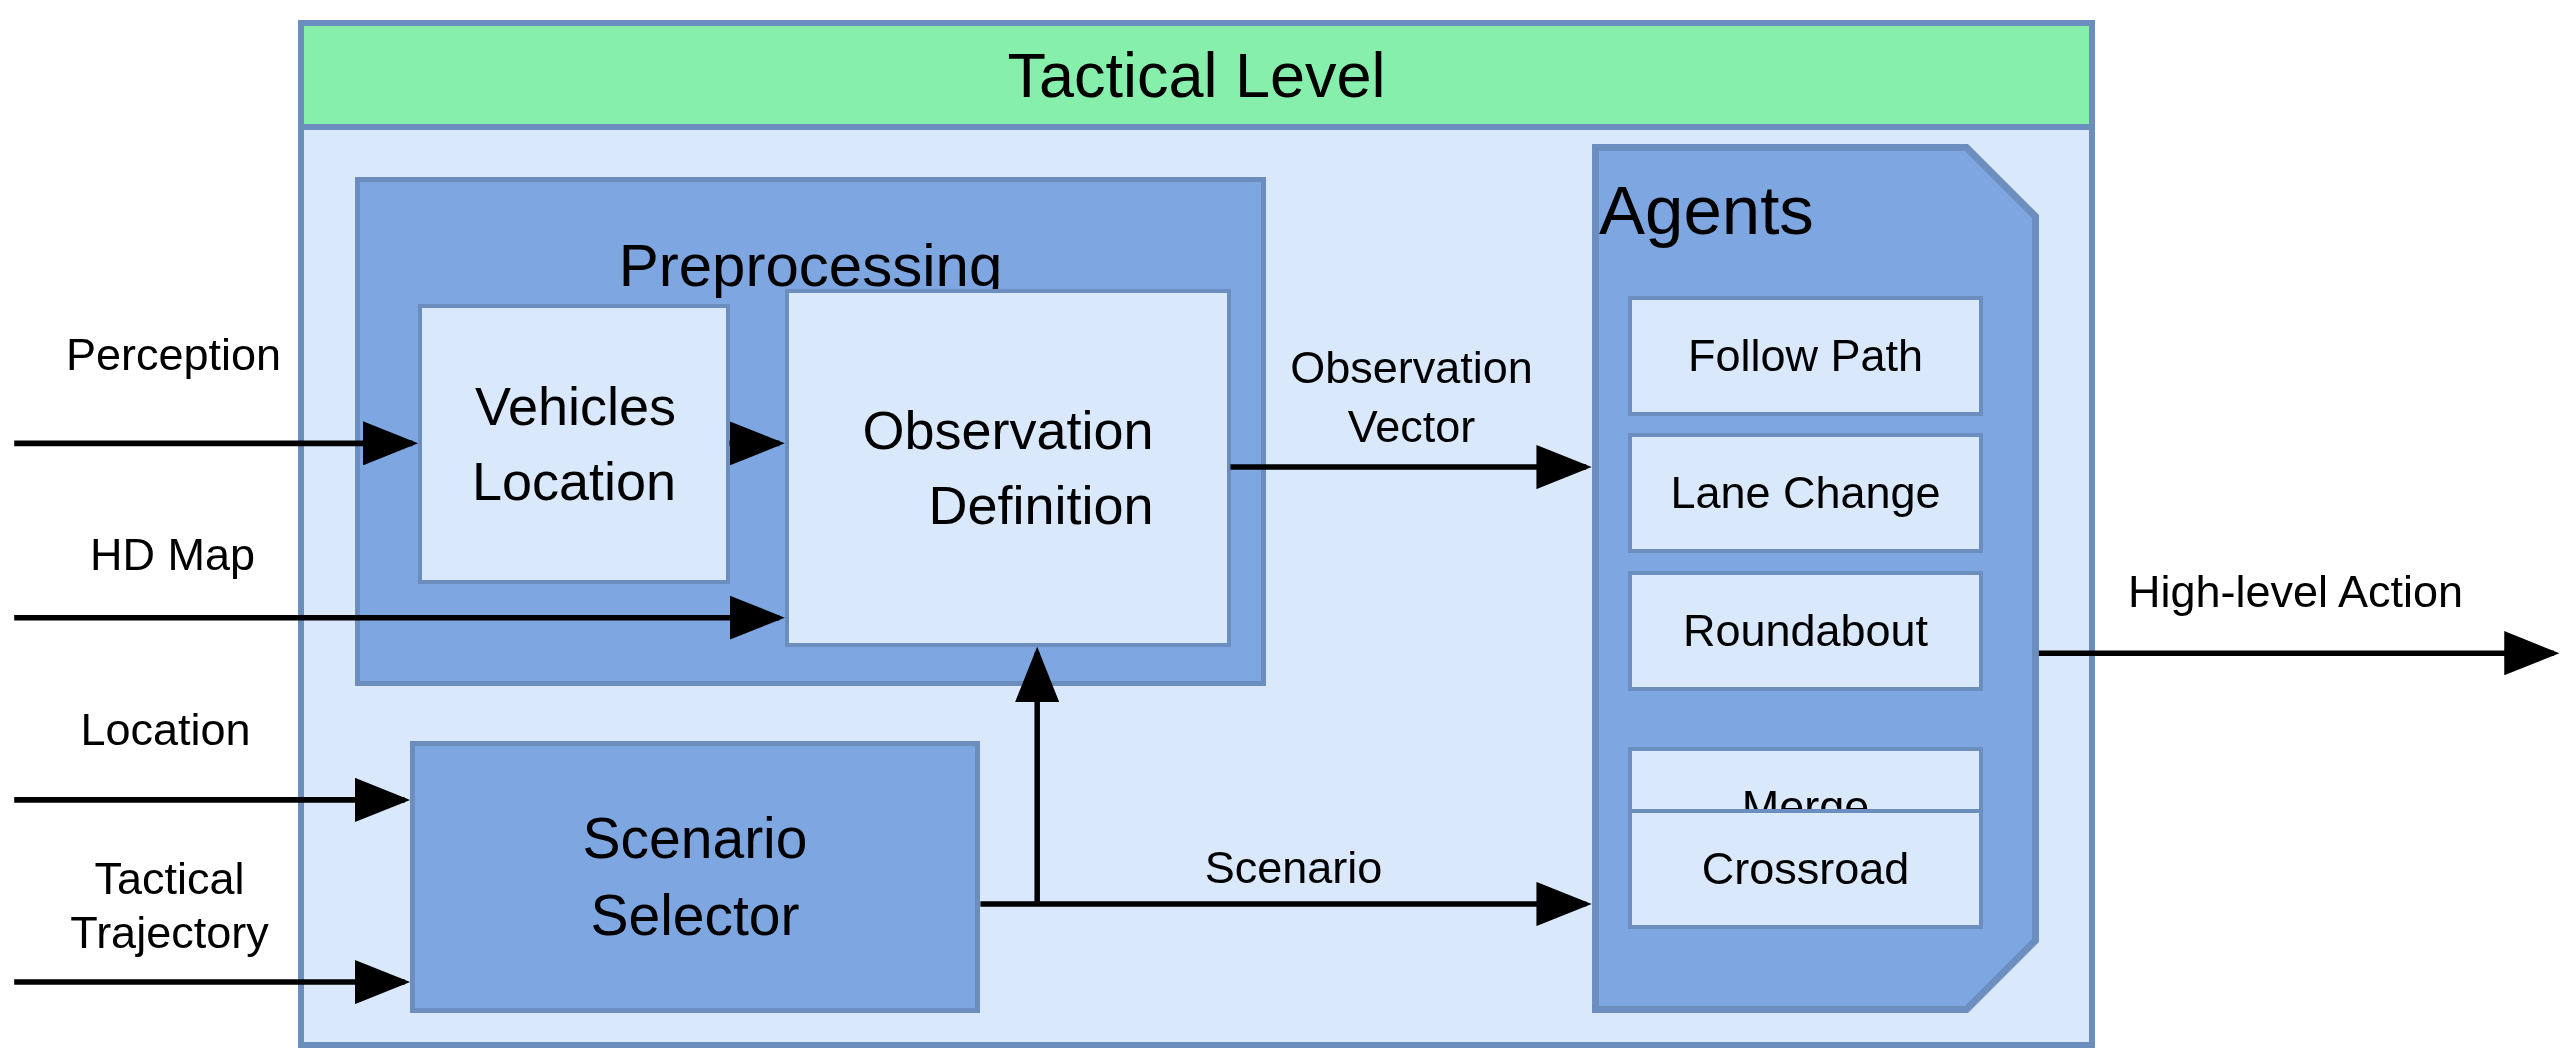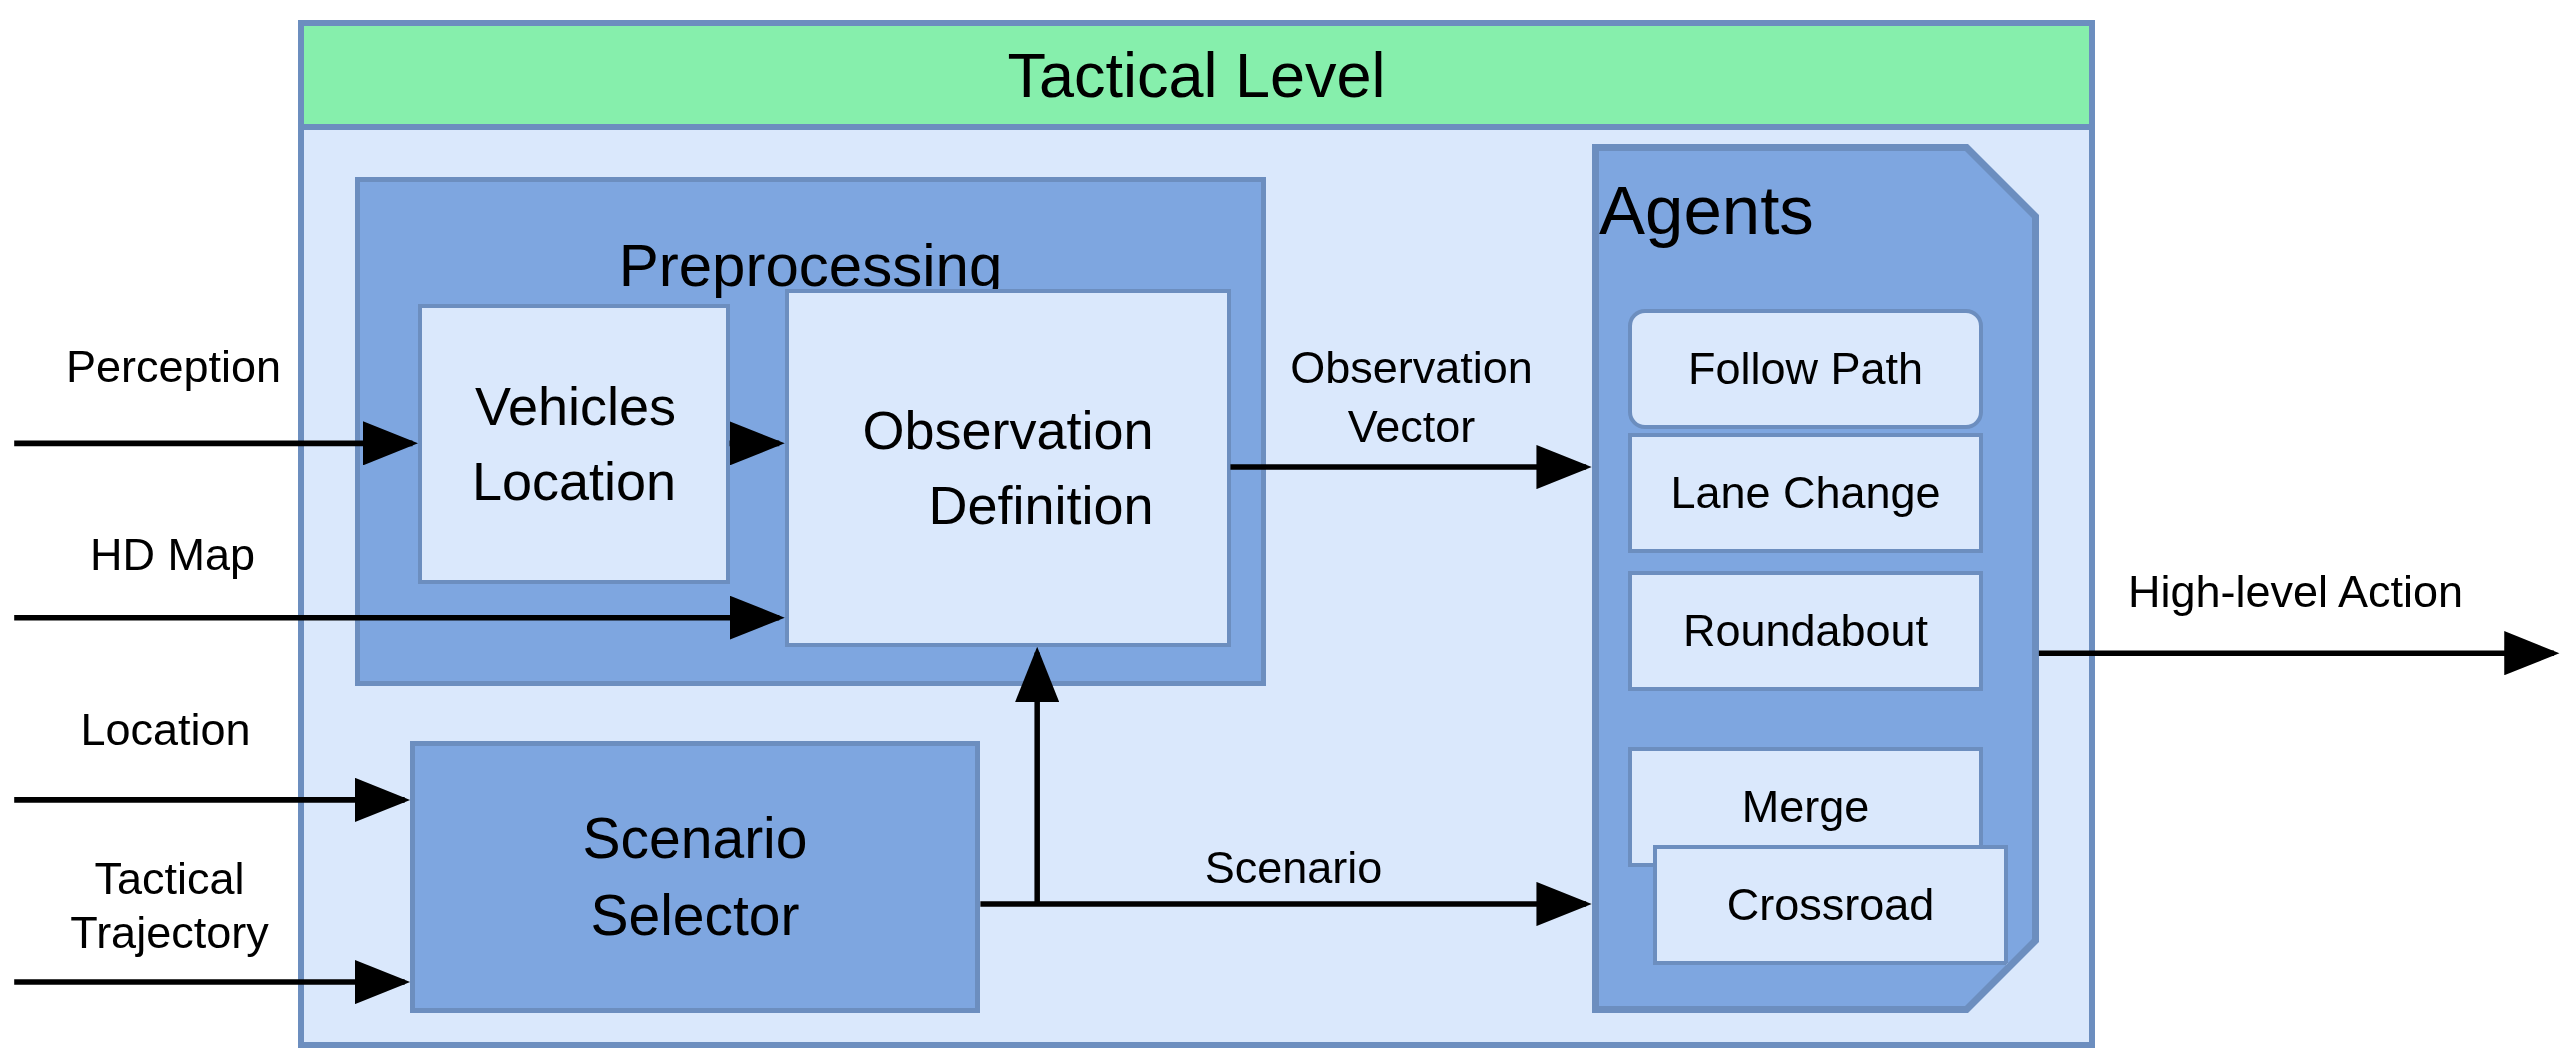--- a/index.html
+++ b/index.html
@@ -65,21 +65,21 @@
     position:absolute;left:29px;width:355px;height:120px;
     background:#DAE8FC;border:4.7px solid #6C8EBF;box-sizing:border-box;
     display:flex;align-items:center;justify-content:center;
     font-size:45px;text-align:center;
   }
 
   
   .io-label{
     text-align:center;font-size:45px;line-height:54px;white-space:pre-line;
   }
-  .lbl-perception{left:0;top:340px;width:315px;padding-left:32px;}
+  .lbl-perception{left:0;top:328px;width:315px;padding-left:32px;}
   .lbl-hdmap{left:11px;top:528px;width:323px;}
   .lbl-location{left:0;top:703px;width:331px;}
   .lbl-tt{left:0;top:852px;width:339px;}
   .lbl-obsvec{left:1230px;top:338px;width:363px;line-height:59px;}
   .lbl-scenario{left:1041px;top:841px;width:505px;}
   .lbl-hla{left:2114px;top:565px;width:363px;}
 
   .arrow-layer{position:absolute;left:0;top:0;width:2576px;height:1065px;pointer-events:none;}
 </style>
 </head>
@@ -106,25 +106,25 @@
   </div>
 
   <div class="abs ss">
     <span>Scenario
 Selector</span>
   </div>
 
   <div class="abs agents-outer">
     <div class="agents-inner">
       <div class="agents-title">Agents</div>
-      <div class="agent-item" style="top:158px;border-radius:17px;">Follow Path</div>
+      <div class="agent-item" style="top:145px;">Follow Path</div>
       <div class="agent-item" style="top:282px;">Lane Change</div>
       <div class="agent-item" style="top:420px;">Roundabout</div>
       <div class="agent-item" style="top:557px;margin-top:39px;">Merge</div>
-      <div class="agent-item" style="top:694px;margin-left:25px;">Crossroad</div>
+      <div class="agent-item" style="top:658px;">Crossroad</div>
     </div>
   </div>
 
   <div class="abs io-label lbl-perception">Perception</div>
   <div class="abs io-label lbl-hdmap">HD Map</div>
   <div class="abs io-label lbl-location">Location</div>
   <div class="abs io-label lbl-tt">Tactical
 Trajectory</div>
 
   <div class="abs io-label lbl-obsvec">Observation

